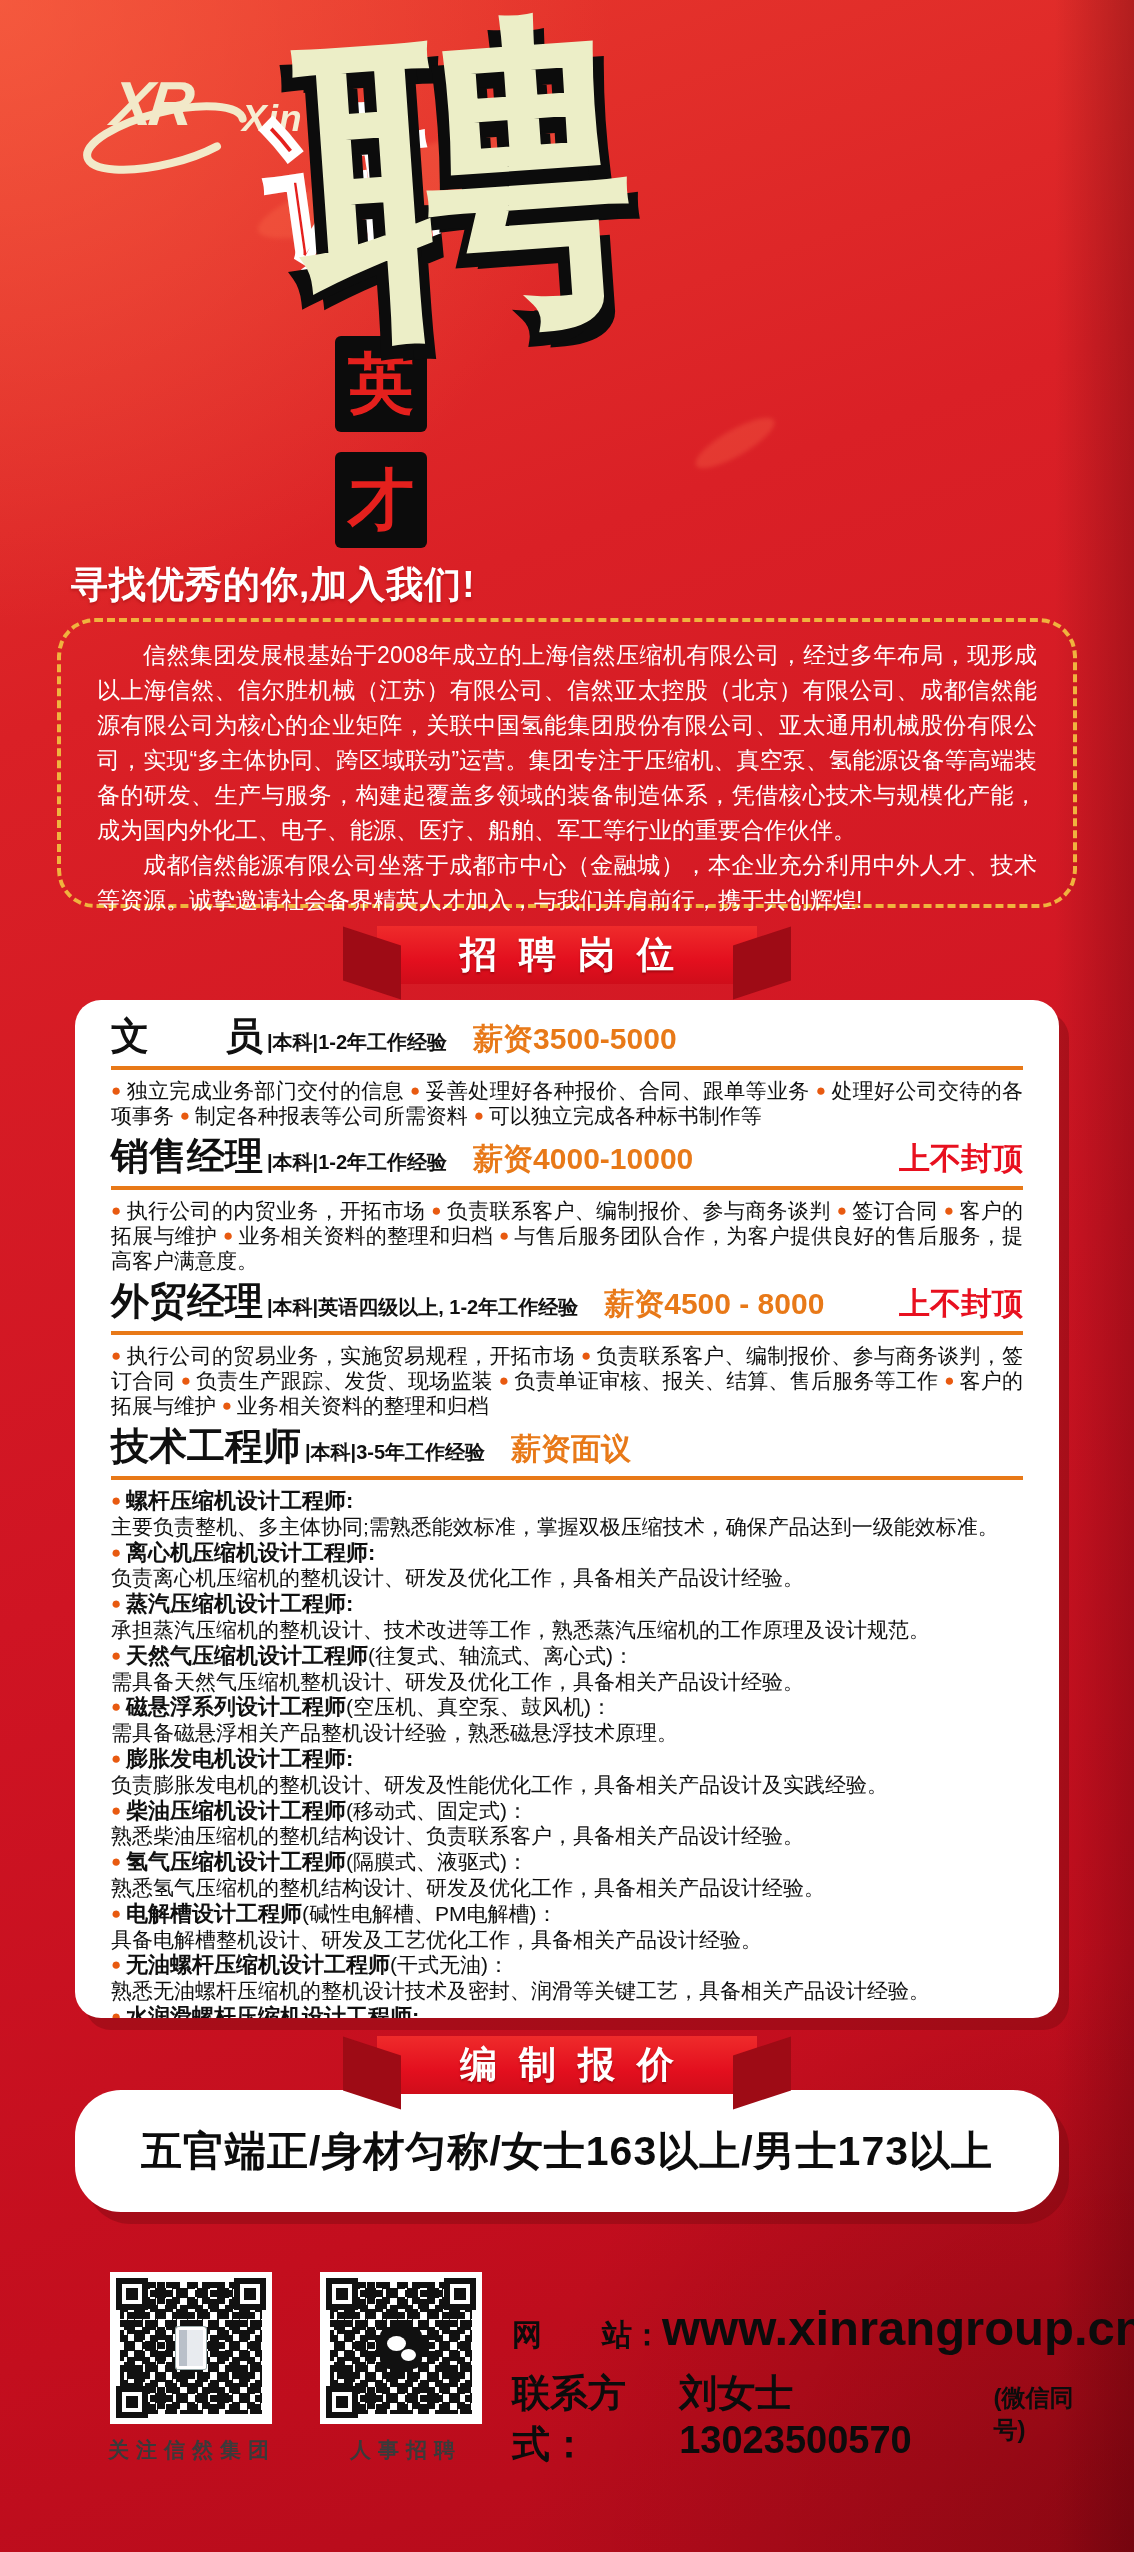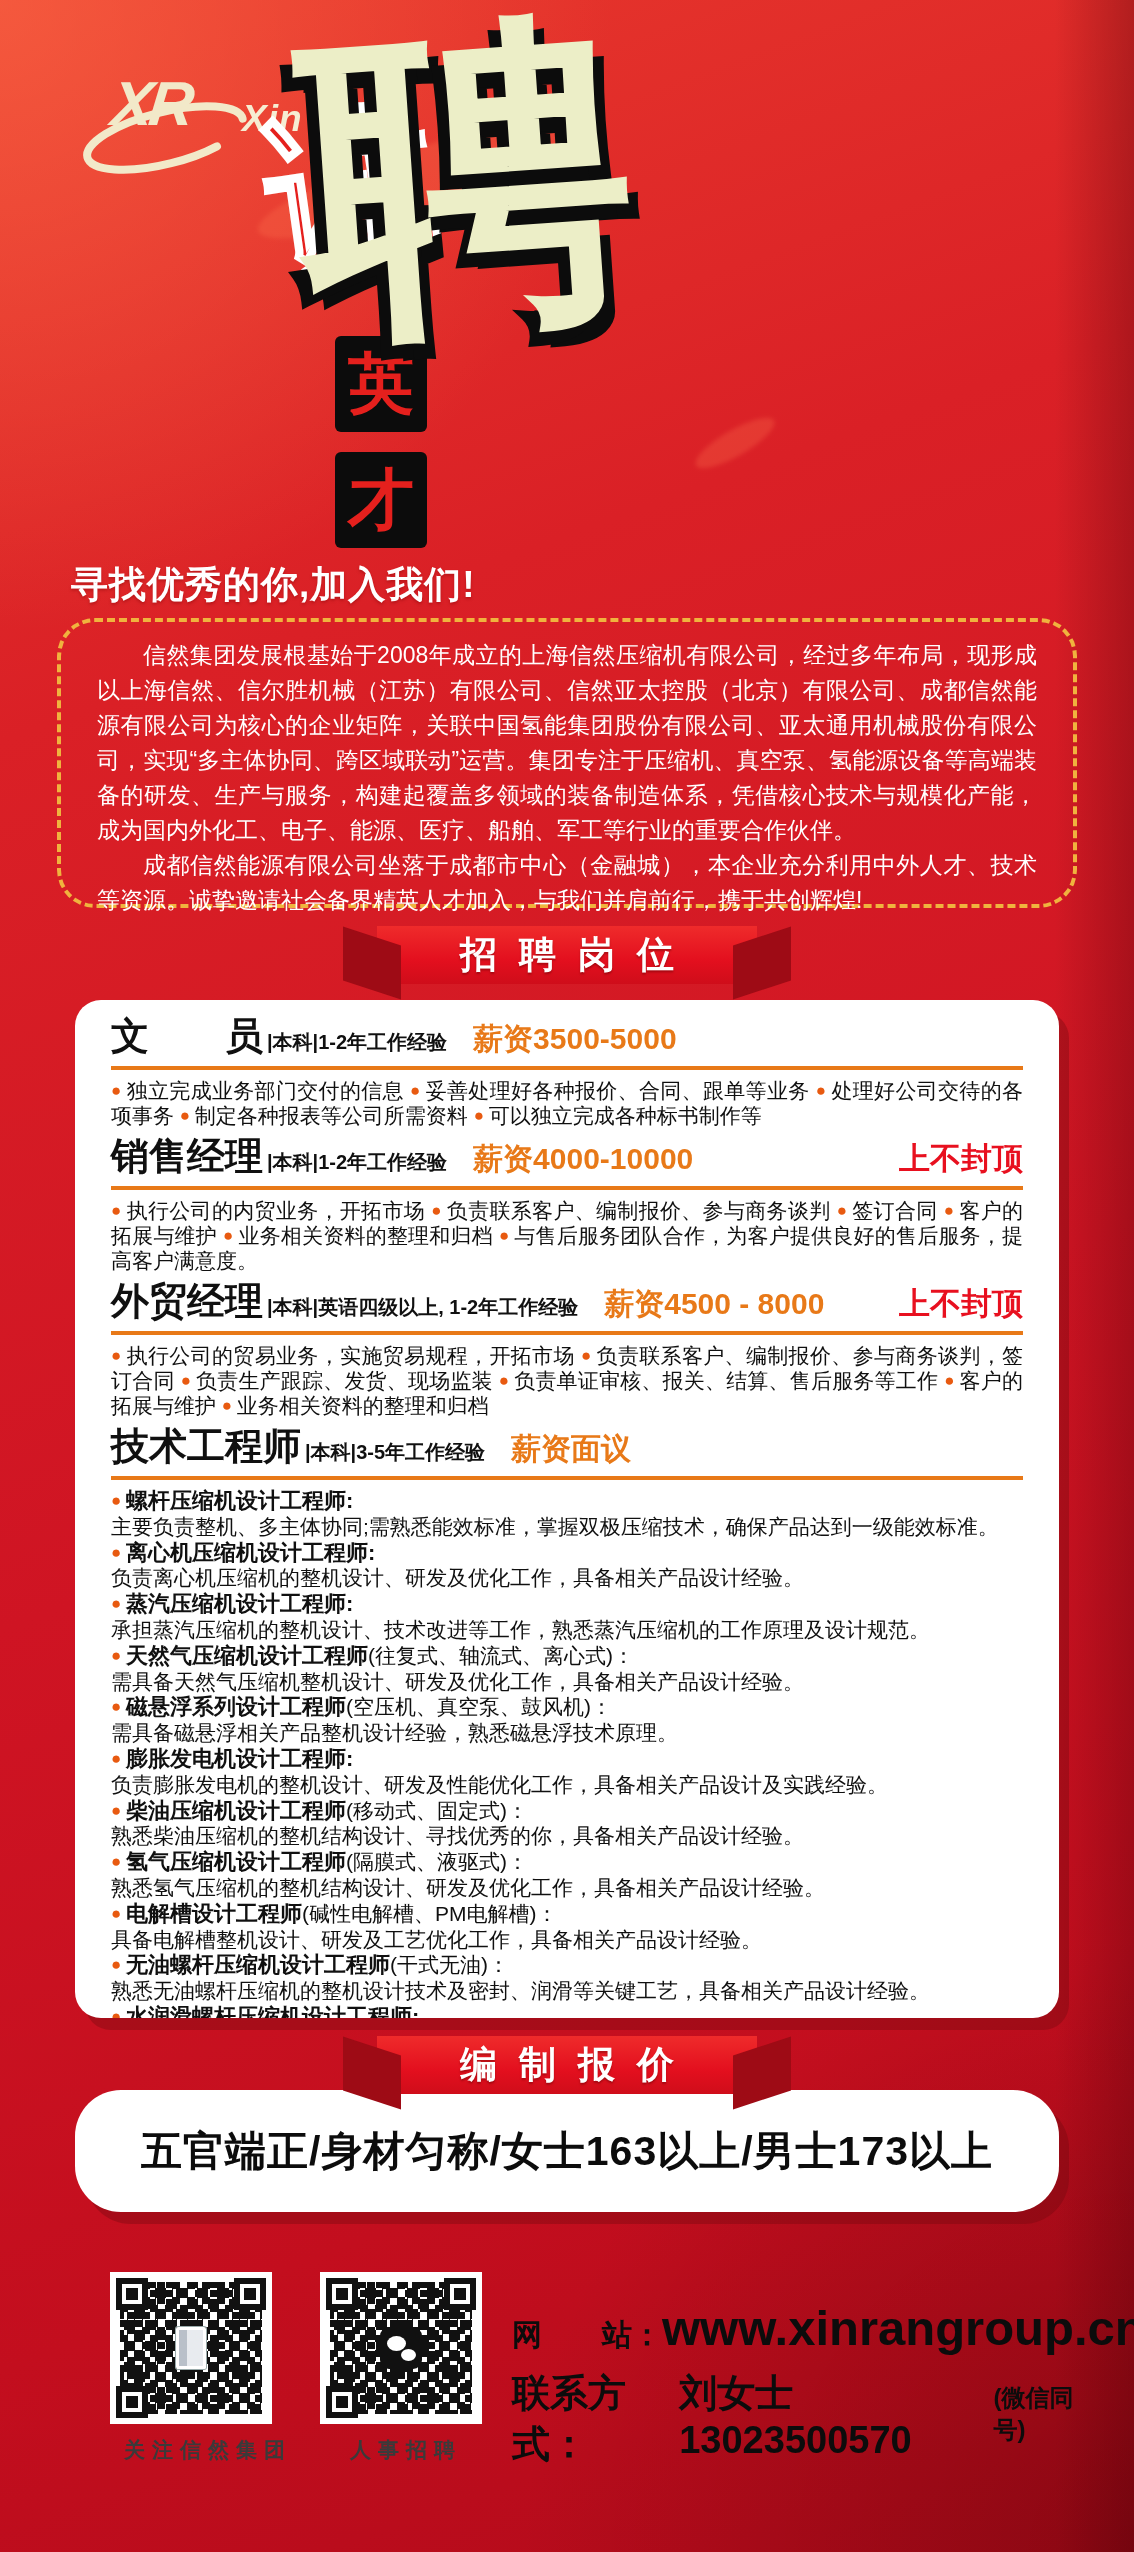--- a/index.html
+++ b/index.html
@@ -108,21 +108,21 @@
     border:3px solid #ffffff; border-radius:2px; box-shadow:0 0 0 1px #9aa; }
   .wechat{ width:42px; height:42px; background:#111; border-radius:9px; position:relative; }
   .wechat::before{ content:""; position:absolute; left:7px; top:9px; width:19px; height:15px;
     background:#ffffff; border-radius:50%; }
   .wechat::after{ content:""; position:absolute; right:6px; bottom:8px; width:15px; height:12px;
     background:#ffffff; border-radius:50%; }
   .qr-label{
     position:absolute; top:2436px; font-size:21px; color:#3a3a3a; letter-spacing:7px;
     font-weight:bold; text-align:center; width:220px;
   }
-  .qr-label.l1{ left:98px; } .qr-label.l2{ left:296px; }
+  .qr-label.l1{ left:82px; } .qr-label.l2{ left:296px; }
   .contact{ position:absolute; left:512px; top:2300px; width:580px; color:#0c0c0c; }
   .c-line{ display:flex; align-items:baseline; }
   .c-line.web{ margin-bottom:12px; }
   .c-label{ font-size:30px; font-weight:bold; white-space:pre; }
   .c-url{ font-size:49px; font-weight:900; letter-spacing:0px; }
   .c-phone{ font-size:38px; font-weight:900; }
   .c-note{ font-size:24px; font-weight:bold; }
 </style>
 </head>
 <body>
@@ -208,21 +208,21 @@
       <div class="eng-item">
         <div class="eng-h"><span class="dot">● </span><b>磁悬浮系列设计工程师</b><span class="note">(空压机、真空泵、鼓风机)：</span></div>
         <div class="eng-d">需具备磁悬浮相关产品整机设计经验，熟悉磁悬浮技术原理。</div>
       </div>
       <div class="eng-item">
         <div class="eng-h"><span class="dot">● </span><b>膨胀发电机设计工程师:</b></div>
         <div class="eng-d">负责膨胀发电机的整机设计、研发及性能优化工作，具备相关产品设计及实践经验。</div>
       </div>
       <div class="eng-item">
         <div class="eng-h"><span class="dot">● </span><b>柴油压缩机设计工程师</b><span class="note">(移动式、固定式)：</span></div>
-        <div class="eng-d">熟悉柴油压缩机的整机结构设计、寻找优秀的你，具备相关产品设计经验。</div>
+        <div class="eng-d">熟悉柴油压缩机的整机结构设计、负责联系客户，具备相关产品设计经验。</div>
       </div>
       <div class="eng-item">
         <div class="eng-h"><span class="dot">● </span><b>氢气压缩机设计工程师</b><span class="note">(隔膜式、液驱式)：</span></div>
         <div class="eng-d">熟悉氢气压缩机的整机结构设计、研发及优化工作，具备相关产品设计经验。</div>
       </div>
       <div class="eng-item">
         <div class="eng-h"><span class="dot">● </span><b>电解槽设计工程师</b><span class="note">(碱性电解槽、PM电解槽)：</span></div>
         <div class="eng-d">具备电解槽整机设计、研发及工艺优化工作，具备相关产品设计经验。</div>
       </div>
       <div class="eng-item">

